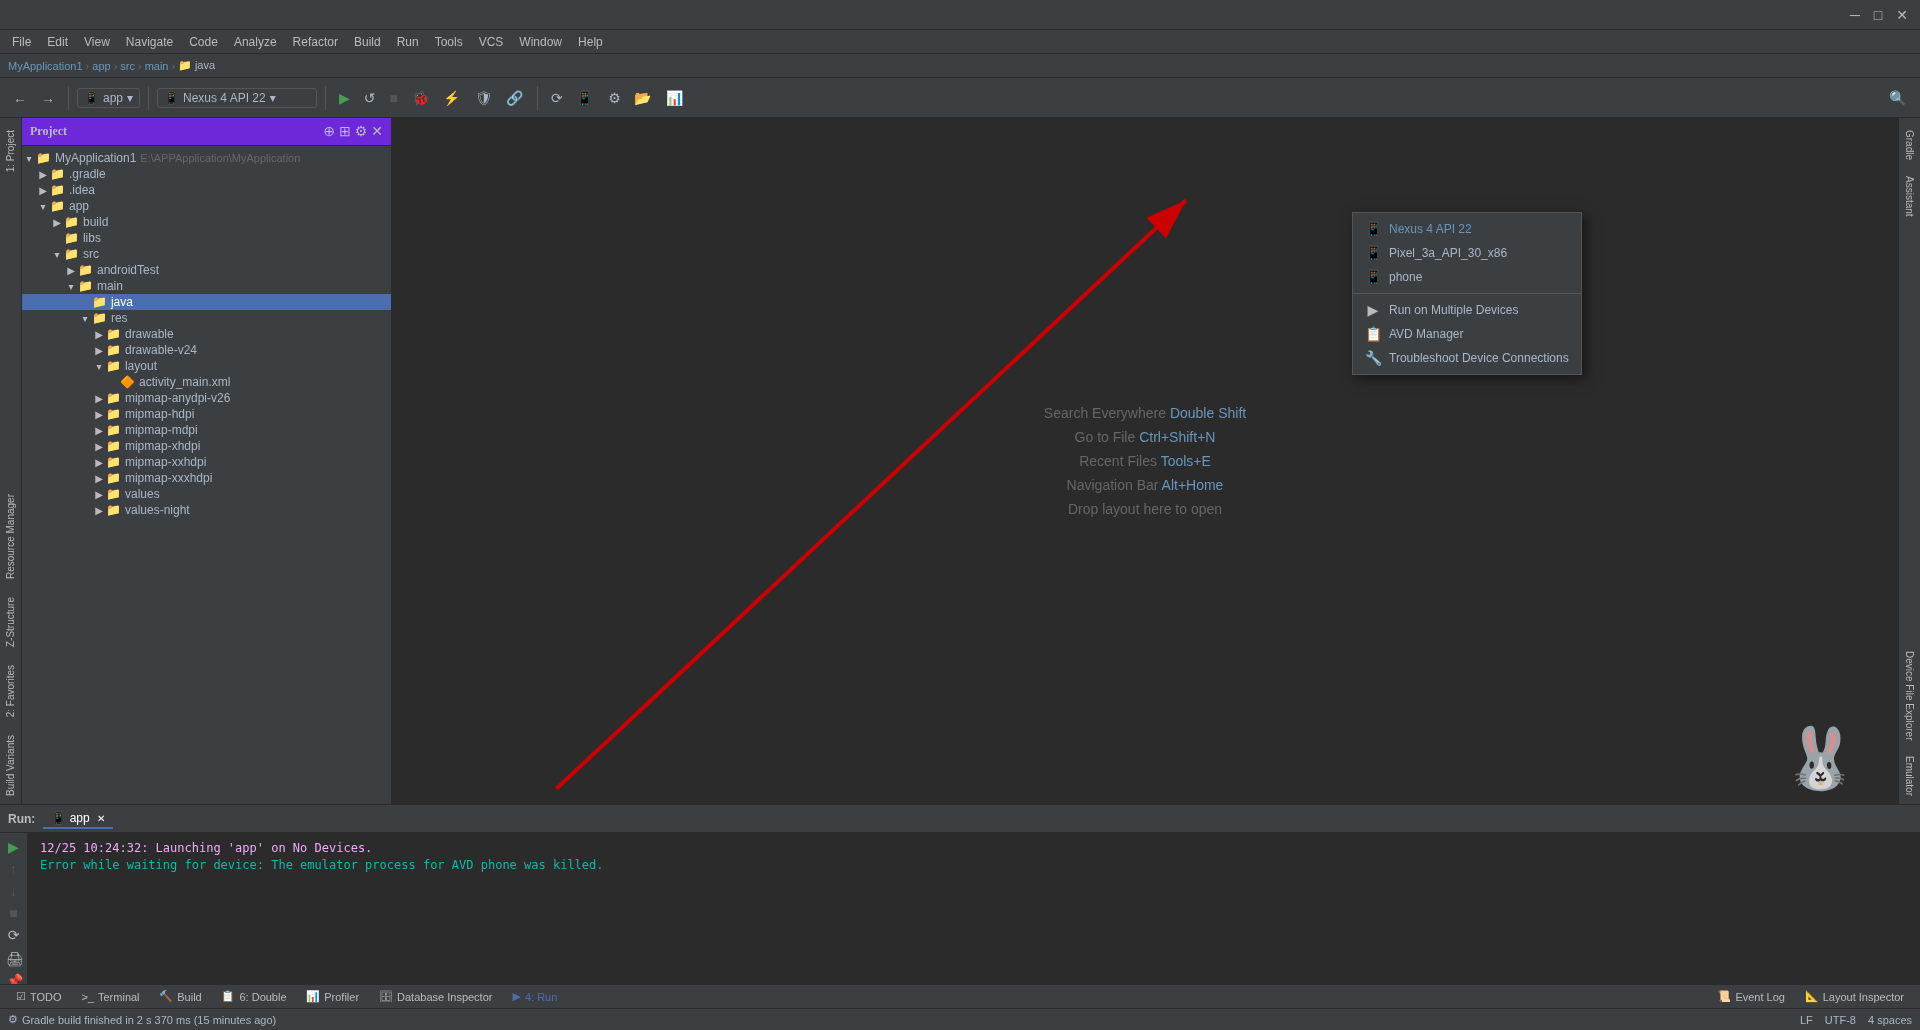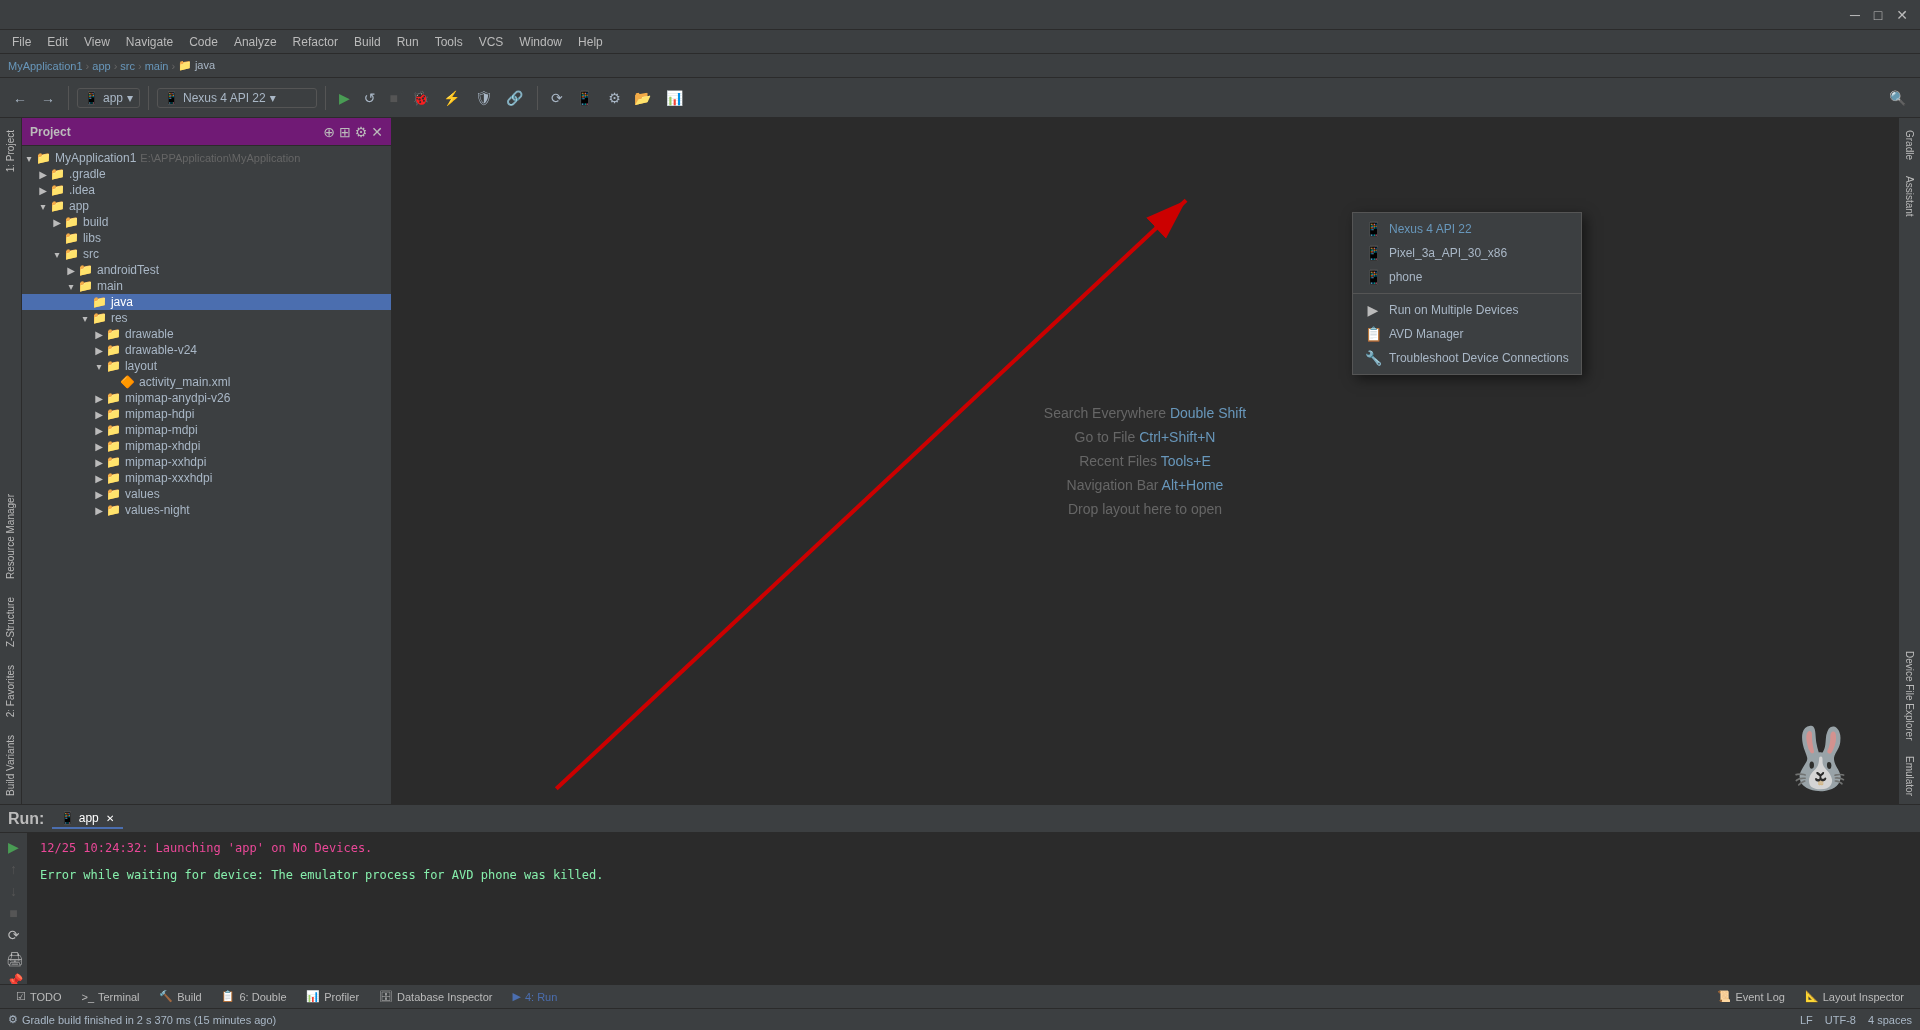--- a/index.html
+++ b/index.html
@@ -64,26 +64,27 @@
     
     .project-panel {
       width: 370px;
       background: #3c3f41;
       border-right: 1px solid #2b2b2b;
       display: flex;
       flex-direction: column;
     }
     .panel-header {
       height: 28px;
-      background: #701a75;
+      background: #6d28d9;
       display: flex;
       align-items: center;
       justify-content: space-between;
       padding: 0 8px;
       border-bottom: 1px solid #2b2b2b;
+      font-family: Liberation Serif, serif;
     }
     .panel-title { color: #bbb; font-size: 12px; font-weight: bold; }
     .panel-actions { display: flex; gap: 4px; }
     .panel-action { color: #bbb; cursor: pointer; font-size: 14px; }
     
     .tree-view { flex: 1; overflow-y: auto; padding: 4px 0; }
     .tree-item {
       display: flex;
       align-items: center;
       padding: 1px 0;
@@ -191,22 +192,22 @@
       border-bottom: 2px solid transparent;
     }
     .run-tab.active { color: #fff; border-bottom: 2px solid #4b6eaf; }
     .run-content {
       flex: 1;
       padding: 8px 12px;
       font-family: monospace;
       font-size: 12px;
       overflow-y: auto;
     }
-    .run-line { color: #ec4899; margin-bottom: 13px; }
-    .run-error { color: #86efac; }
+    .run-line { color: #f0abfc; margin-bottom: 3px; }
+    .run-error { color: #14b8a6; }
     
     
     .run-controls {
       display: flex;
       flex-direction: column;
       padding: 4px;
       gap: 2px;
       border-right: 1px solid #2b2b2b;
       width: 28px;
       background: #3c3f41;
@@ -607,21 +608,21 @@
     <div class="right-tab-vertical">Gradle</div>
     <div class="right-tab-vertical">Assistant</div>
     <div style="flex:1"></div>
     <div class="right-tab-vertical">Device File Explorer</div>
     <div class="right-tab-vertical">Emulator</div>
   </div>
 </div>
 
 <div class="run-panel">
   <div class="run-panel-header">
-    <span style="color:#bbb;font-size:16px;font-weight:bold;">Run:</span>
+    <span style="color:#bbb;font-size:12px;font-weight:bold;">Run:</span>
     <div class="run-tab active">
       <span>📱</span>
       <span>app</span>
       <span style="margin-left:4px;font-size:10px;">✕</span>
     </div>
   </div>
   <div class="run-panel-body">
     <div class="run-controls">
       <div class="run-ctrl-btn green">▶</div>
       <div class="run-ctrl-btn disabled">↑</div>

